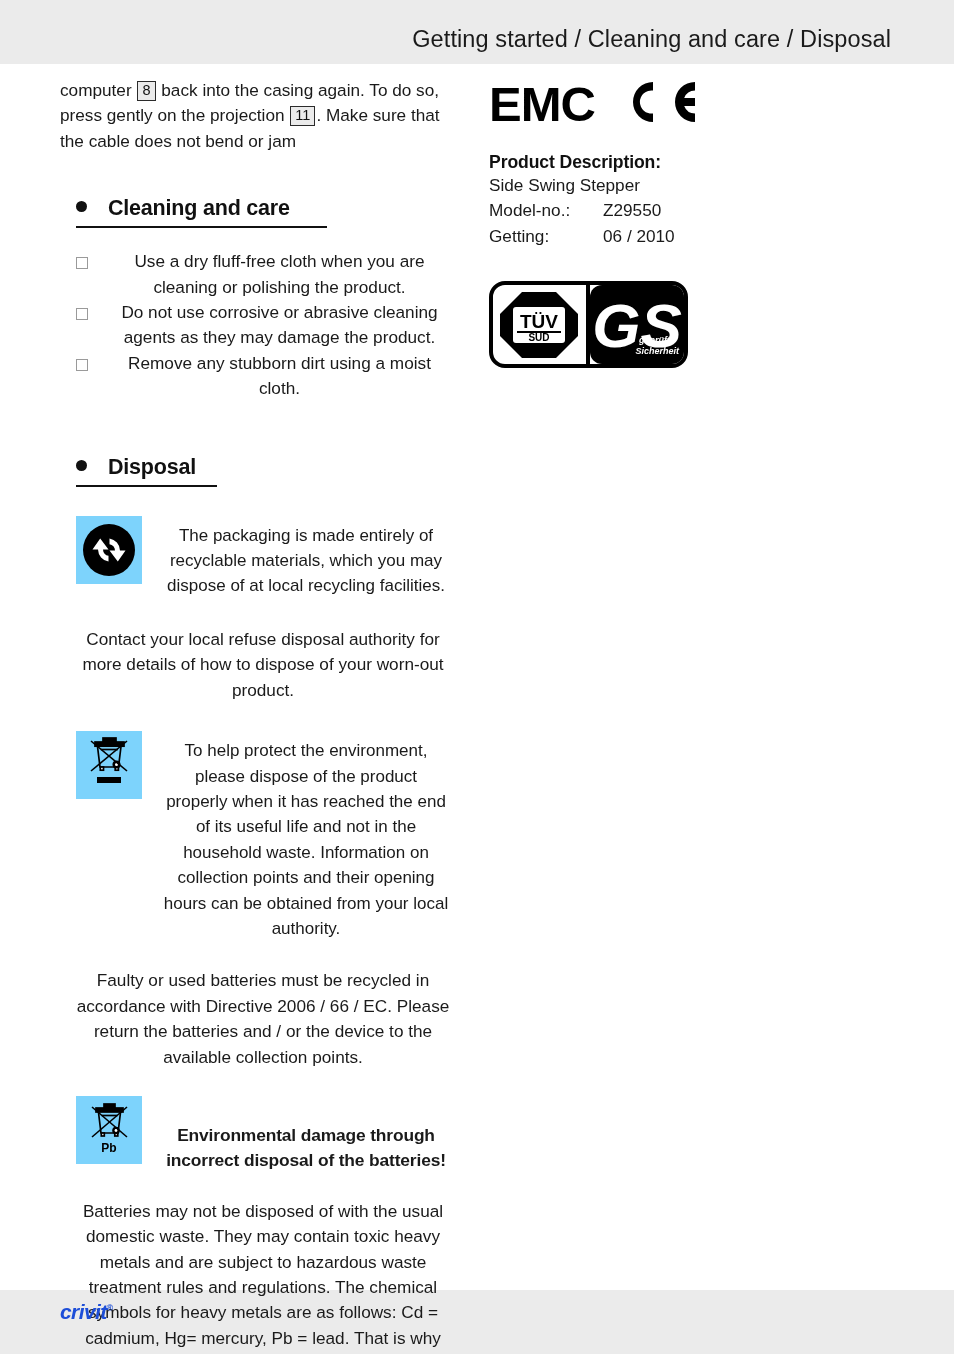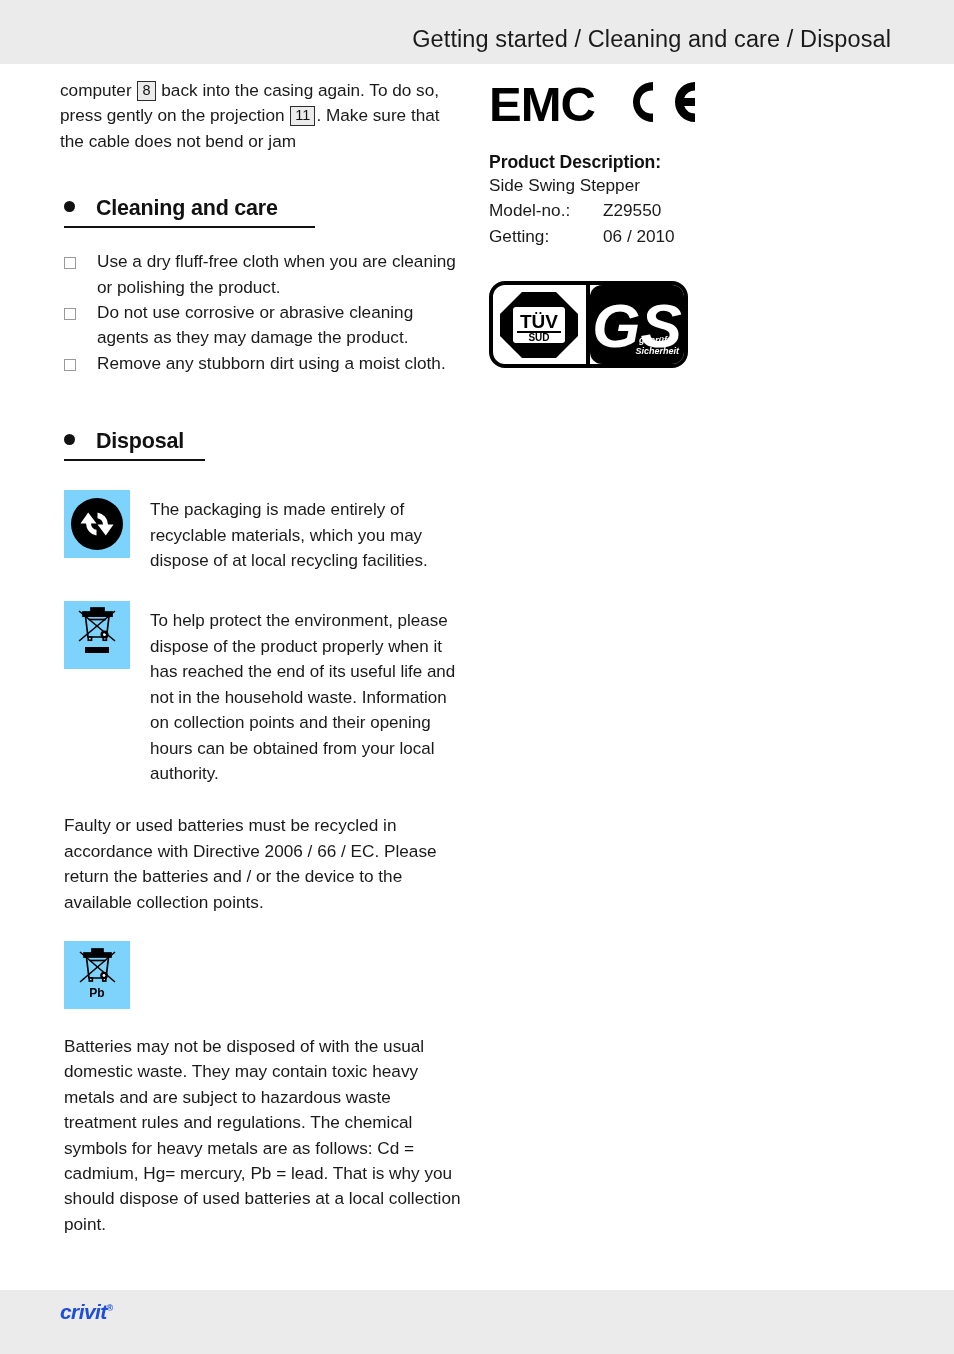--- a/index.html
+++ b/index.html
@@ -93,21 +93,22 @@
     line-height: 15px;
     padding: 1px 4px 2px 4px;
     vertical-align: 1px;
     margin: 0 1px;
     color: #111;
   }
 
   
   .section {
     position: relative;
-    margin: 4px;
+    margin: 16px;
+    text-align: center;
   }
   .sec-head {
     display: flex;
     align-items: baseline;
     border-bottom: 2.2px solid #111;
     padding-bottom: 5px;
   }
   .sec-bullet {
     width: 11px; height: 11px;
     border-radius: 50%;
@@ -262,20 +263,21 @@
       <div class="iconbox">
         <svg width="66" height="68" viewBox="0 0 66 68" aria-hidden="true">
           <circle cx="33" cy="34" r="26" fill="#000"></circle>
           <path d="M33.5 16.5 L33.5 22.5 A12.5 12.5 0 0 1 44 34.5 L49.5 34.5 L41.8 45.5 L33.5 34.5 L39 34.5 A6.3 6.3 0 0 0 33.5 28.3 Z" fill="#fff"></path>
           <path d="M32.5 51.5 L32.5 45.5 A12.5 12.5 0 0 1 22 33.5 L16.5 33.5 L24.2 22.5 L32.5 33.5 L27 33.5 A6.3 6.3 0 0 0 32.5 39.7 Z" fill="#fff"></path>
         </svg>
       </div>
       <div class="itext" style="width:315px;">The packaging is made entirely of recyclable materials, which you may dispose of at local recycling facilities.</div>
     </div>
 
+    <p class="body" style="margin-top:28px;">Contact your local refuse disposal authority for more details of how to dispose of your worn-out product.</p>
 
     <div class="iconrow" style="margin-top:28px;">
       <div class="iconbox">
         <svg width="66" height="68" viewBox="0 0 66 68" aria-hidden="true">
           <g fill="none" stroke="#000" stroke-width="1.7">
             <rect x="27" y="7" width="13" height="3.4" fill="#000"></rect>
             <rect x="19" y="11" width="29" height="4.2" fill="#000"></rect>
             <path d="M21.5 15.5 L24 36 L42.5 36 L45 15.5"></path>
             <line x1="24.8" y1="18.5" x2="42" y2="18.5"></line>
             <rect x="24.3" y="36" width="3.2" height="3.2" fill="#fff"></rect>
@@ -304,20 +306,21 @@
             <rect x="25.3" y="37" width="3" height="3" fill="#fff"></rect>
             <rect x="38.8" y="37" width="3" height="3" fill="#fff"></rect>
           </g>
           <circle cx="40" cy="34.5" r="3.8" fill="#000"></circle>
           <circle cx="40" cy="34.5" r="1.4" fill="#fff"></circle>
           <line x1="16" y1="11" x2="51" y2="41" stroke="#000" stroke-width="1.6"></line>
           <line x1="51" y1="11" x2="16" y2="41" stroke="#000" stroke-width="1.6"></line>
           <text x="33" y="56" font-family="Liberation Sans, sans-serif" font-size="12" font-weight="bold" text-anchor="middle" fill="#000">Pb</text>
         </svg>
       </div>
+      <div class="itext bold" style="width:318px;"><span>Environmental damage through</span><br><span>incorrect disposal of the batteries!</span></div>
     </div>
 
     <p class="body" style="margin-top:25px;">Batteries may not be disposed of with the usual domestic waste. They may contain toxic heavy metals and are subject to hazardous waste treatment rules and regulations. The chemical symbols for heavy metals are as follows: Cd = cadmium, Hg= mercury, Pb = lead. That is why you should dispose of used batteries at a local collection point.</p>
   </div>
 </div>
 
 <div class="col-right">
 
   <div class="emc-row">
     <div class="emc-text">EMC</div>

